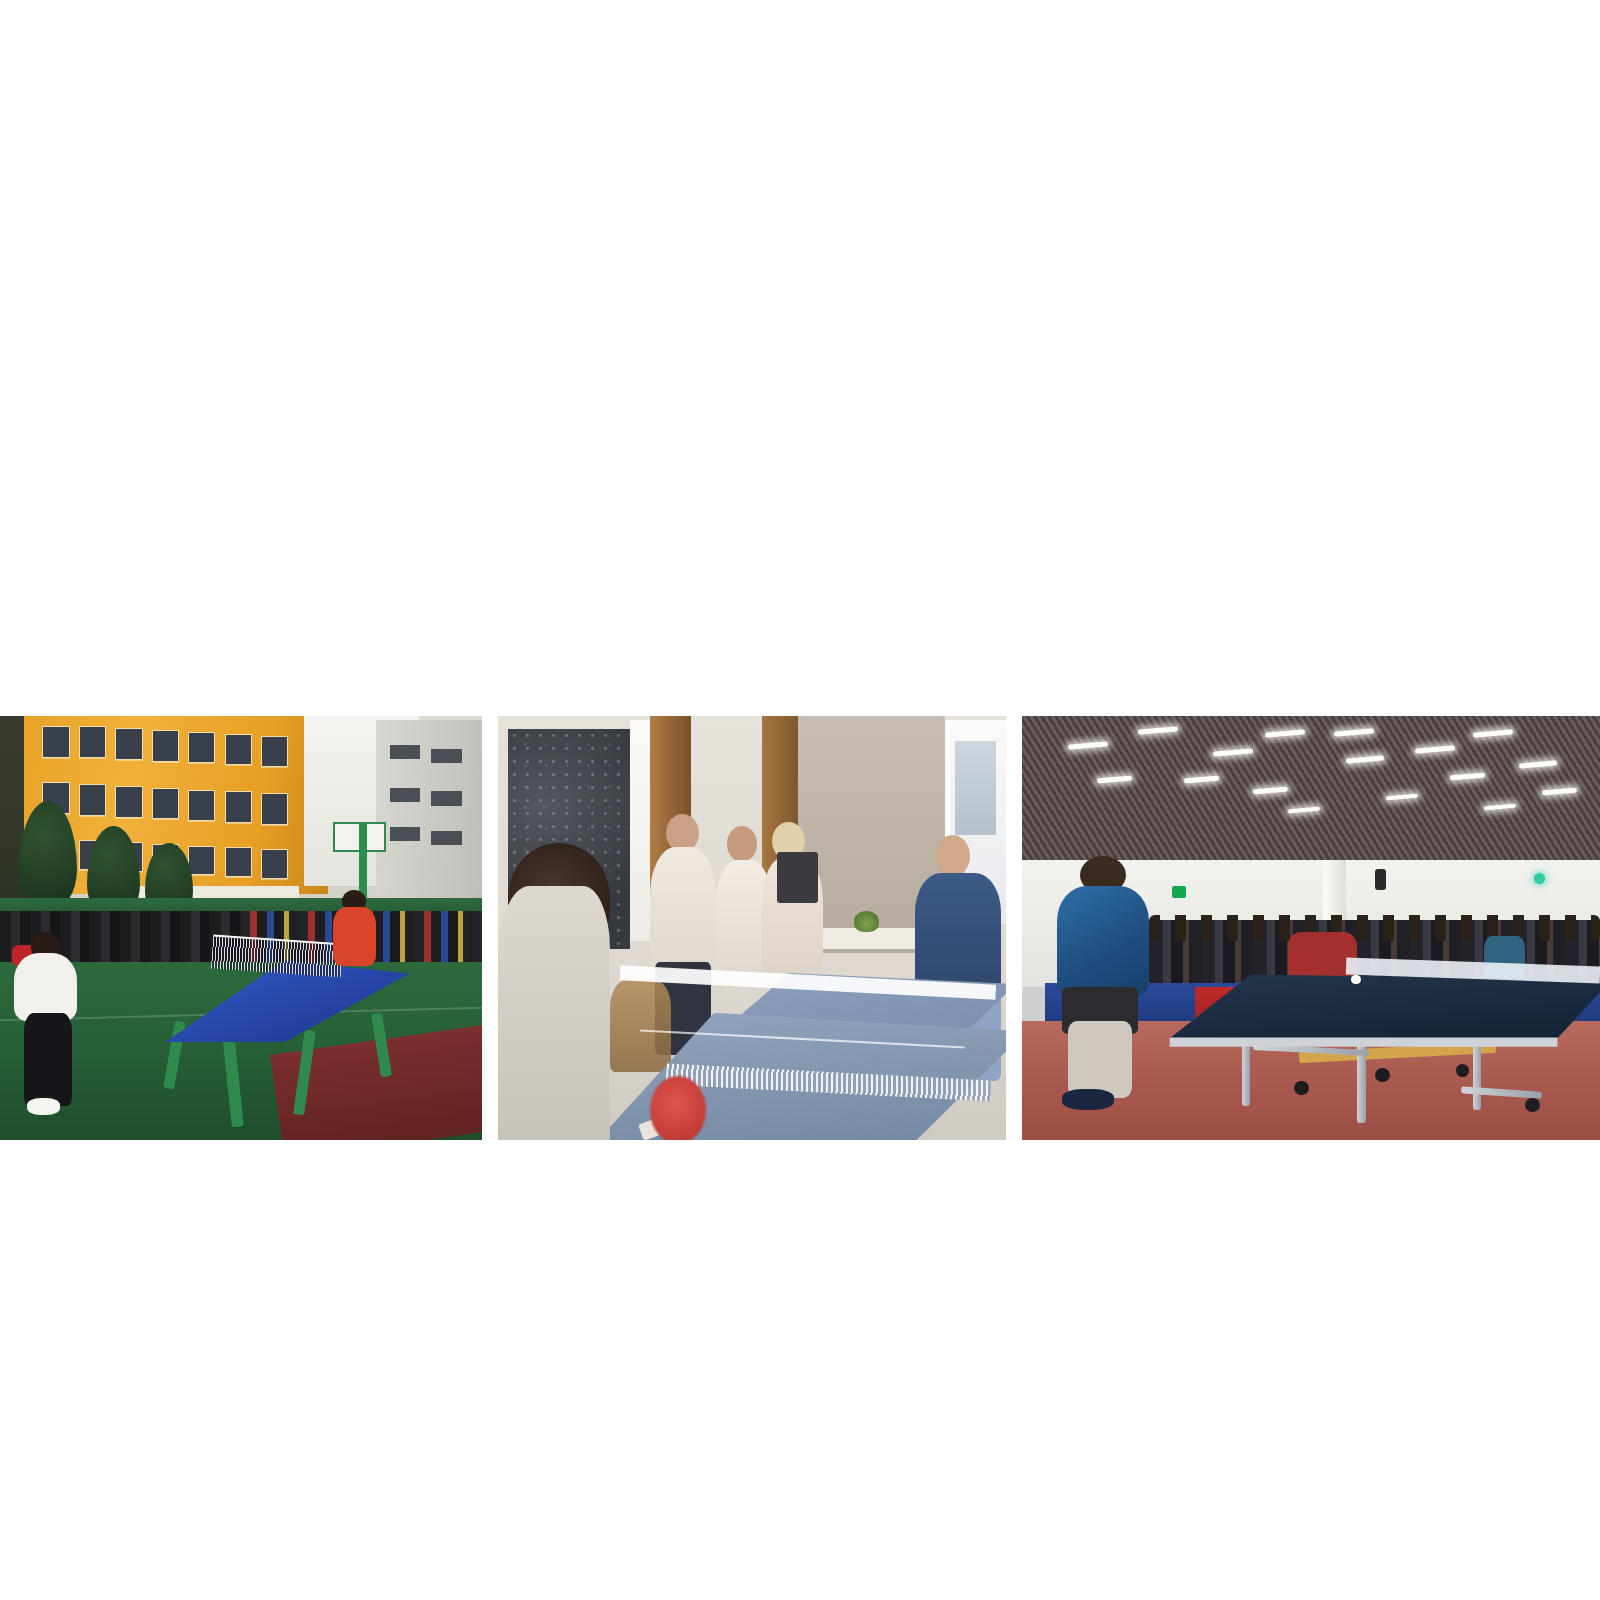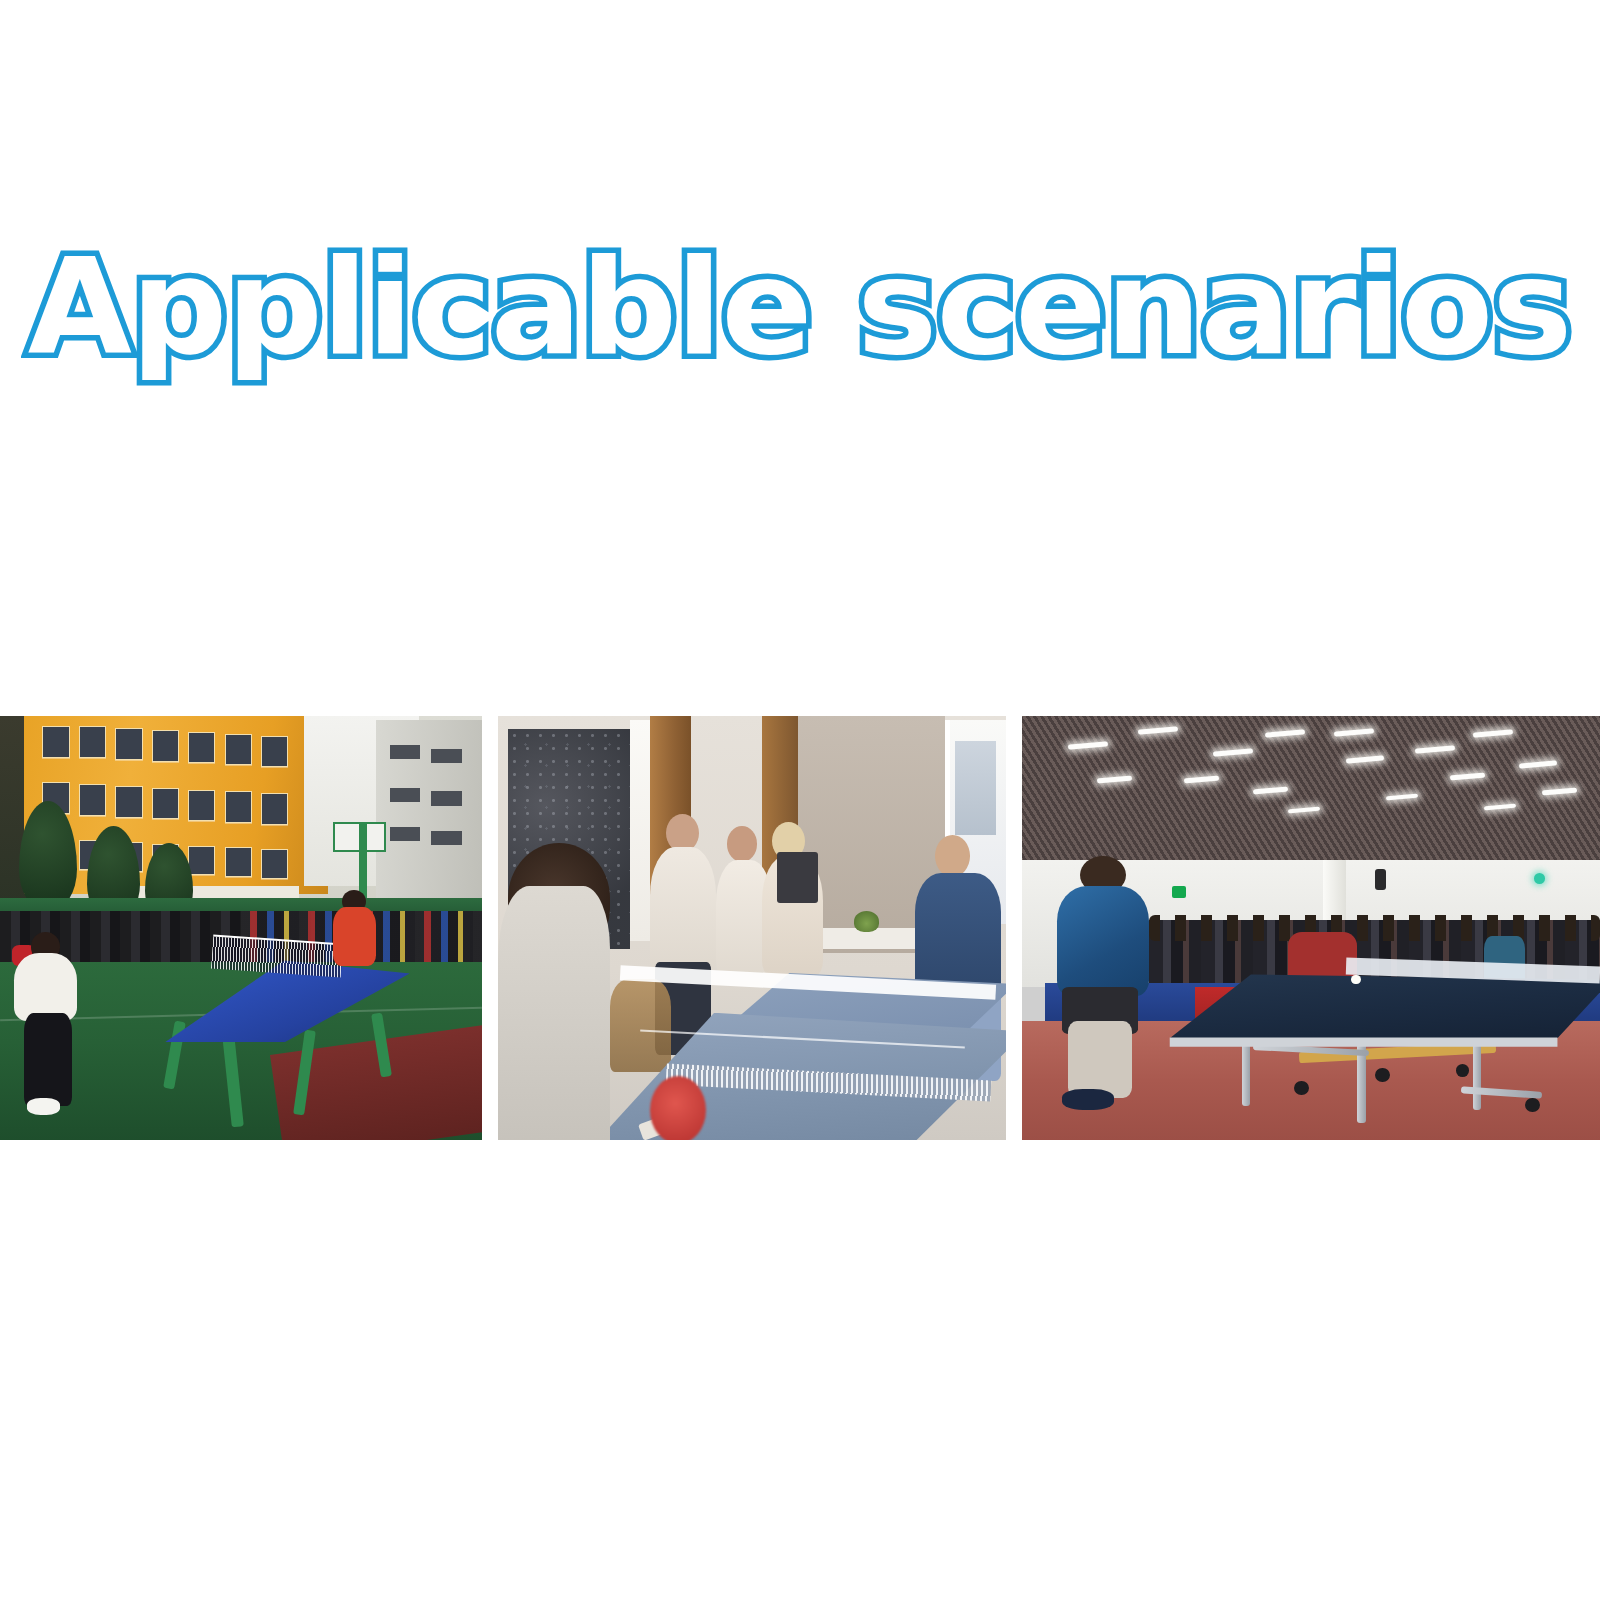--- a/index.html
+++ b/index.html
@@ -470,23 +470,20 @@
     inset: 0;
     backdrop-filter: blur(0.6px);
     pointer-events: none;
   }
 </style>
 </head>
 <body>
 
 <div class="page">
 
-  <div class="title-block">
-    <div class="banner-title">Applicable scenarios</div>
-  </div>
 
   <div class="photo-strip">
 
     <div class="photo photo-1" role="img" aria-label="Students playing table tennis on a blue outdoor table in a school playground with a crowd of pupils, a yellow school building and a basketball hoop in the background">
       <div class="layer p1-sky"></div>
       <div class="layer p1-dark-left"></div>
 
       <div class="layer p1-bldg-yellow">
         <div class="win" style="left:6%;top:10%;width:9%;height:17%"></div>
         <div class="win" style="left:18%;top:10%;width:9%;height:17%"></div>

